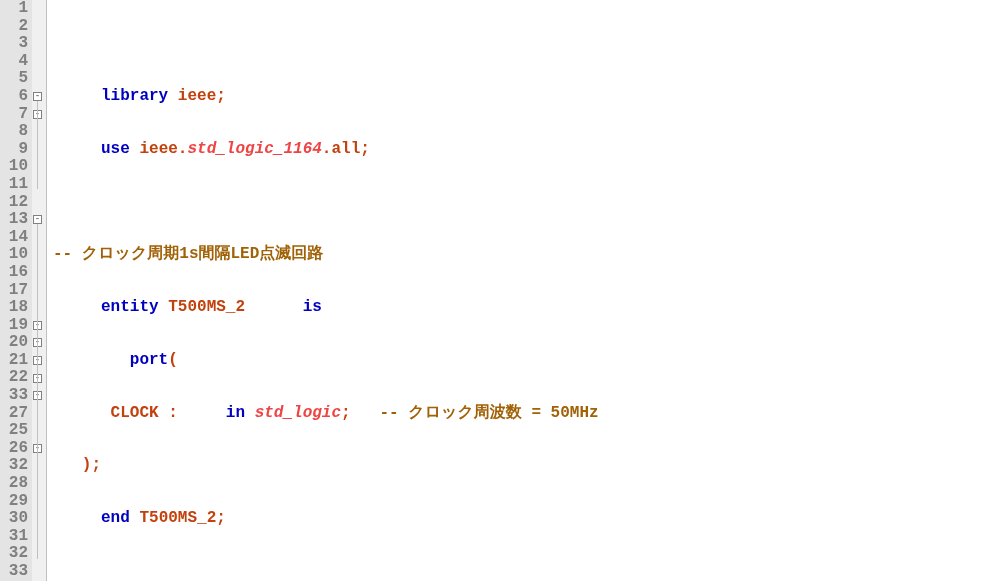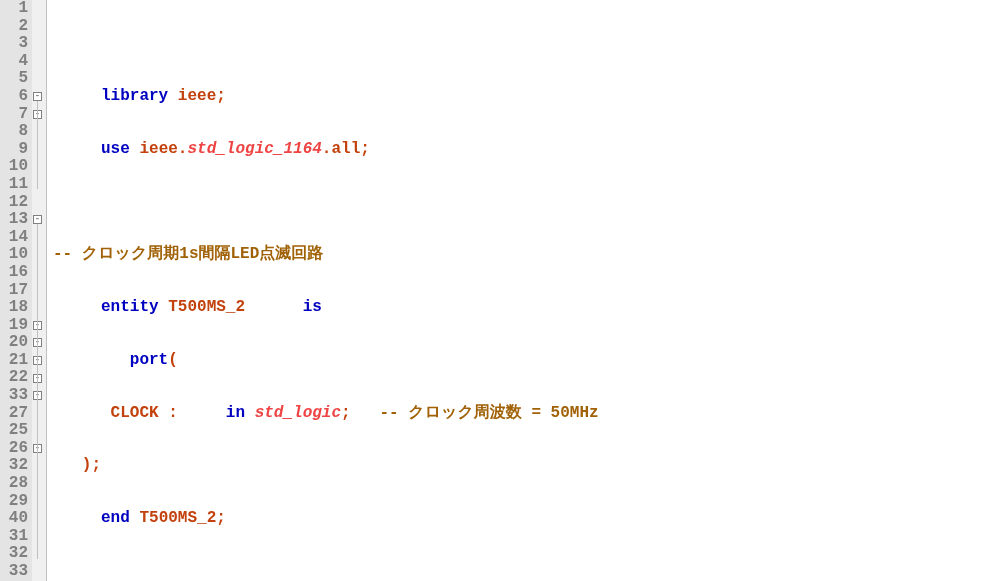--- a/index.html
+++ b/index.html
@@ -89,21 +89,21 @@
       <div class="ln">20</div>
       <div class="ln">21</div>
       <div class="ln">22</div>
       <div class="ln">33</div>
       <div class="ln">27</div>
       <div class="ln">25</div>
       <div class="ln">26</div>
       <div class="ln">32</div>
       <div class="ln">28</div>
       <div class="ln">29</div>
-      <div class="ln">40</div>
+      <div class="ln">30</div>
       <div class="ln">31</div>
       <div class="ln">32</div>
       <div class="ln">33</div>
     </div>
 
   <div class="fold-gutter" id="foldg">
       <div class="fold-box" style="top: 92px;">-</div>
       <div class="fold-box" style="top: 109.6px;">-</div>
       <div class="fold-box" style="top: 215.2px;">-</div>
       <div class="fold-box" style="top: 320.8px;">-</div>

